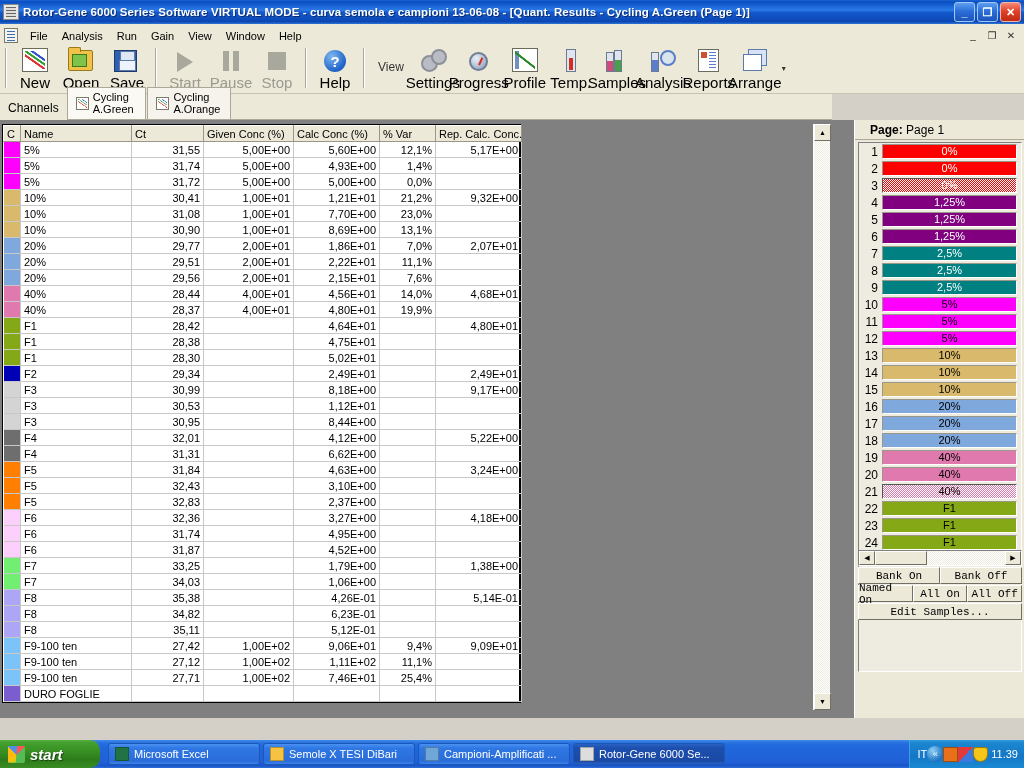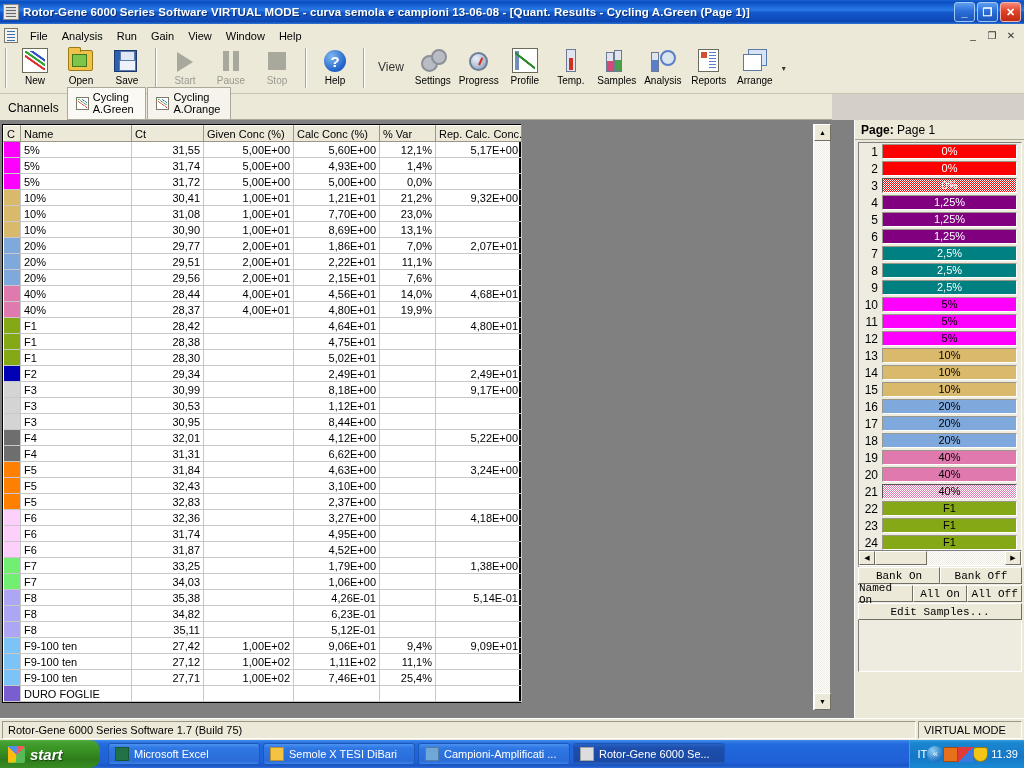--- a/index.html
+++ b/index.html
@@ -69,21 +69,21 @@
     position: absolute; left: 0; top: 44px; width: 1024px; height: 50px;
     background: #ece9d8; display: flex; align-items: flex-start;
     border-bottom: 1px solid #c8c4b4;
   }
   .tsep { width: 2px; height: 40px; margin: 4px 5px 0; border-left: 1px solid #aca899; border-right: 1px solid #fff; flex: none; }
   .tbtn {
     width: 46px; height: 48px; display: flex; flex-direction: column;
     align-items: center; justify-content: flex-start; padding-top: 3px;
     cursor: default; border: 1px solid transparent;
   }
-  .tbtn .lbl { font-size: 10px; color: #000; margin-top: 2px; white-space: nowrap; }
+  .tbtn .lbl { font-size: 15px; color: #000; margin-top: 2px; white-space: nowrap; }
   .tbtn.disabled .lbl { color: #9a9a90; }
   .ticon { width: 26px; height: 25px; position: relative; }
   .view-label { font-size: 12px; color: #333; padding: 16px 6px 0 8px; }
 
   
   .ic-graph { background: #fff; border: 1px solid #6b6b5b; }
   .ic-graph:after {
     content: ""; position: absolute; left: 2px; top: 2px; right: 2px; bottom: 2px;
     background:
       radial-gradient(circle at 30% 80%, transparent 40%, transparent 41%),
@@ -192,21 +192,21 @@
     display: flex; align-items: center; justify-content: center; font-size: 7px; color: #000;
   }
   .vsb-btn.up { top: 0; } .vsb-btn.down { bottom: 0; }
 
   
   .side {
     position: absolute; left: 854px; top: 0; width: 170px; height: 598px;
     background: #ece9d8; border-left: 1px solid #fff;
   }
   .side-page {
-    padding: 3px 4px 2px 6px; font-size: 12px; white-space: nowrap;
+    padding: 3px 4px 2px 15px; font-size: 12px; white-space: nowrap;
     border-bottom: 1px solid #aca899;
   }
   .side-page b { font-weight: bold; }
   .sample-list {
     position: absolute; left: 3px; top: 22px; width: 164px; height: 530px;
     background: #eeece1; border: 1px solid #fff;
     border-top-color: #808080; border-left-color: #808080;
     overflow: hidden;
   }
   .srow { display: flex; align-items: center; height: 17px; }
@@ -898,24 +898,20 @@
           <div class="xbtn">All On</div>
           <div class="xbtn">All Off</div>
         </div>
         <div class="btnrow">
           <div class="xbtn">Edit Samples...</div>
         </div>
       </div>
     </div>
   </div>
 
-  <div class="statusbar">
-    <div class="sb-pane sb-main">Rotor-Gene 6000 Series Software 1.7 (Build 75)</div>
-    <div class="sb-pane sb-mode">VIRTUAL MODE</div>
-  </div>
 
   <div class="taskbar">
     <div class="startbtn">
       <span class="flagico"></span>
       <span>start</span>
     </div>
     <div class="tasks" id="task-list">
         <div class="task">
           <span class="task-ico" style="background: rgb(33, 115, 70);"></span>
           <span>Microsoft Excel</span>

